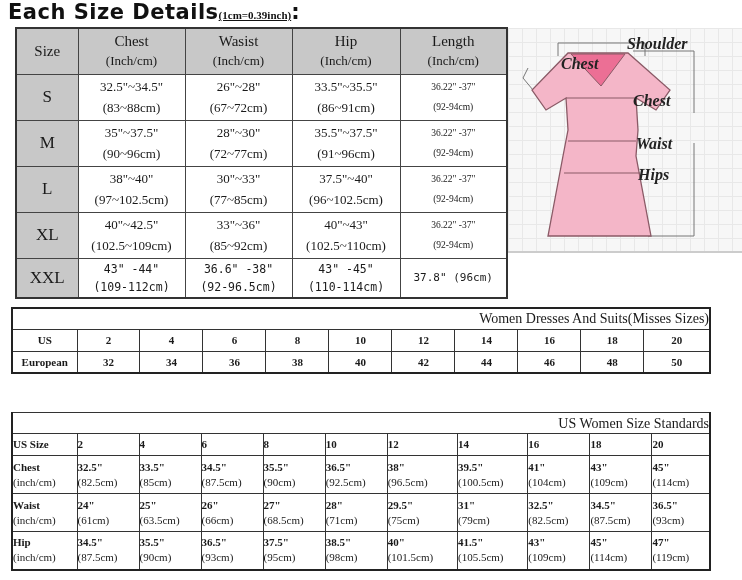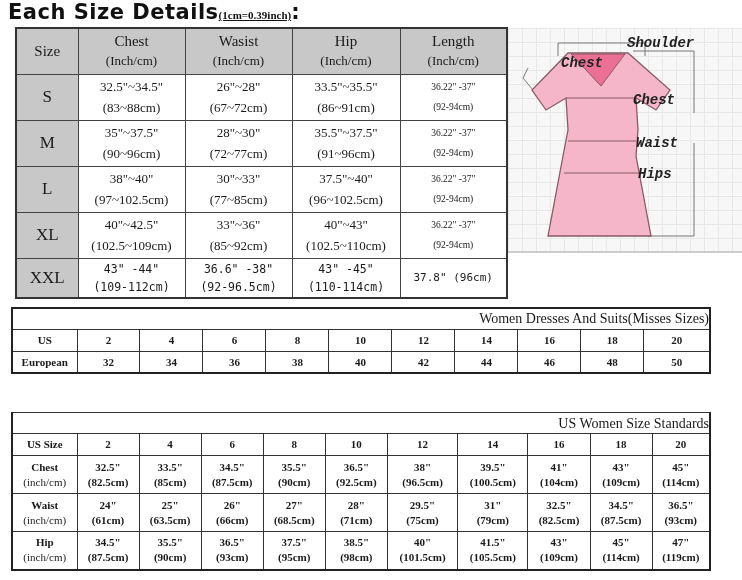--- a/index.html
+++ b/index.html
@@ -40,22 +40,22 @@
     position: absolute; left: 508px; top: 28px; width: 234px; height: 225px;
     background: #f7f7f7;
     background-image:
       linear-gradient(#e8e8e8 1px, transparent 1px),
       linear-gradient(90deg, #e8e8e8 1px, transparent 1px);
     background-size: 14px 14px;
     border-bottom: 2px solid #ccc;
   }
   .diagram svg { position: absolute; left: 0; top: 0; }
   .dlabel {
-    position: absolute; font-family: Liberation Mono, monospace;
-    font-style: italic; font-weight: bold; font-size: 14px; color: #222; padding-left: 47px;
+    position: absolute; font-family: Liberation Serif, serif;
+    font-style: italic; font-weight: bold; font-size: 16px; color: #222; padding-left: 47px;
   }
 
   
   .t2 {
     position: absolute; left: 11px; top: 307px; width: 700px;
     border: 2px solid #222;
   }
   .t2 td {
     border: 1px solid #333; text-align: center; vertical-align: middle;
     font-family: "Liberation Serif", serif; font-weight: bold; font-size: 11px;
@@ -65,27 +65,27 @@
     text-align: right; font-weight: normal; font-size: 14px; padding-left: 3px; height: 21px;
   }
   .t2 td.rowh, .t3 td.rowh { width: 65px; }
 
   
   .t3 {
     position: absolute; left: 11px; top: 412px; width: 700px;
     border: 2px solid #222; border-top: none;
   }
   .t3 td {
-    border: 1px solid #333; text-align: center; vertical-align: middle;
+    border: 1px solid #333; vertical-align: middle;
     font-family: "Liberation Serif", serif; font-weight: bold; font-size: 11px;
     line-height: 15px;
   }
   .t3 tr.hdr td { height: 22px; }
   .t3 tr.meas td { height: 38px; }
-  .t3 td .cm { font-weight: bold; display: block; }
+  .t3 td .cm { font-weight: normal; display: block; }
   .t3 td.rowh .cm { font-weight: normal; }
 </style>
 </head>
 <body>
 
 <div class="title">
   <span>Each Size Details</span><span class="sub">(1cm=0.39inch)</span><span class="colon">:</span>
 </div>
 
 <table class="t1">

